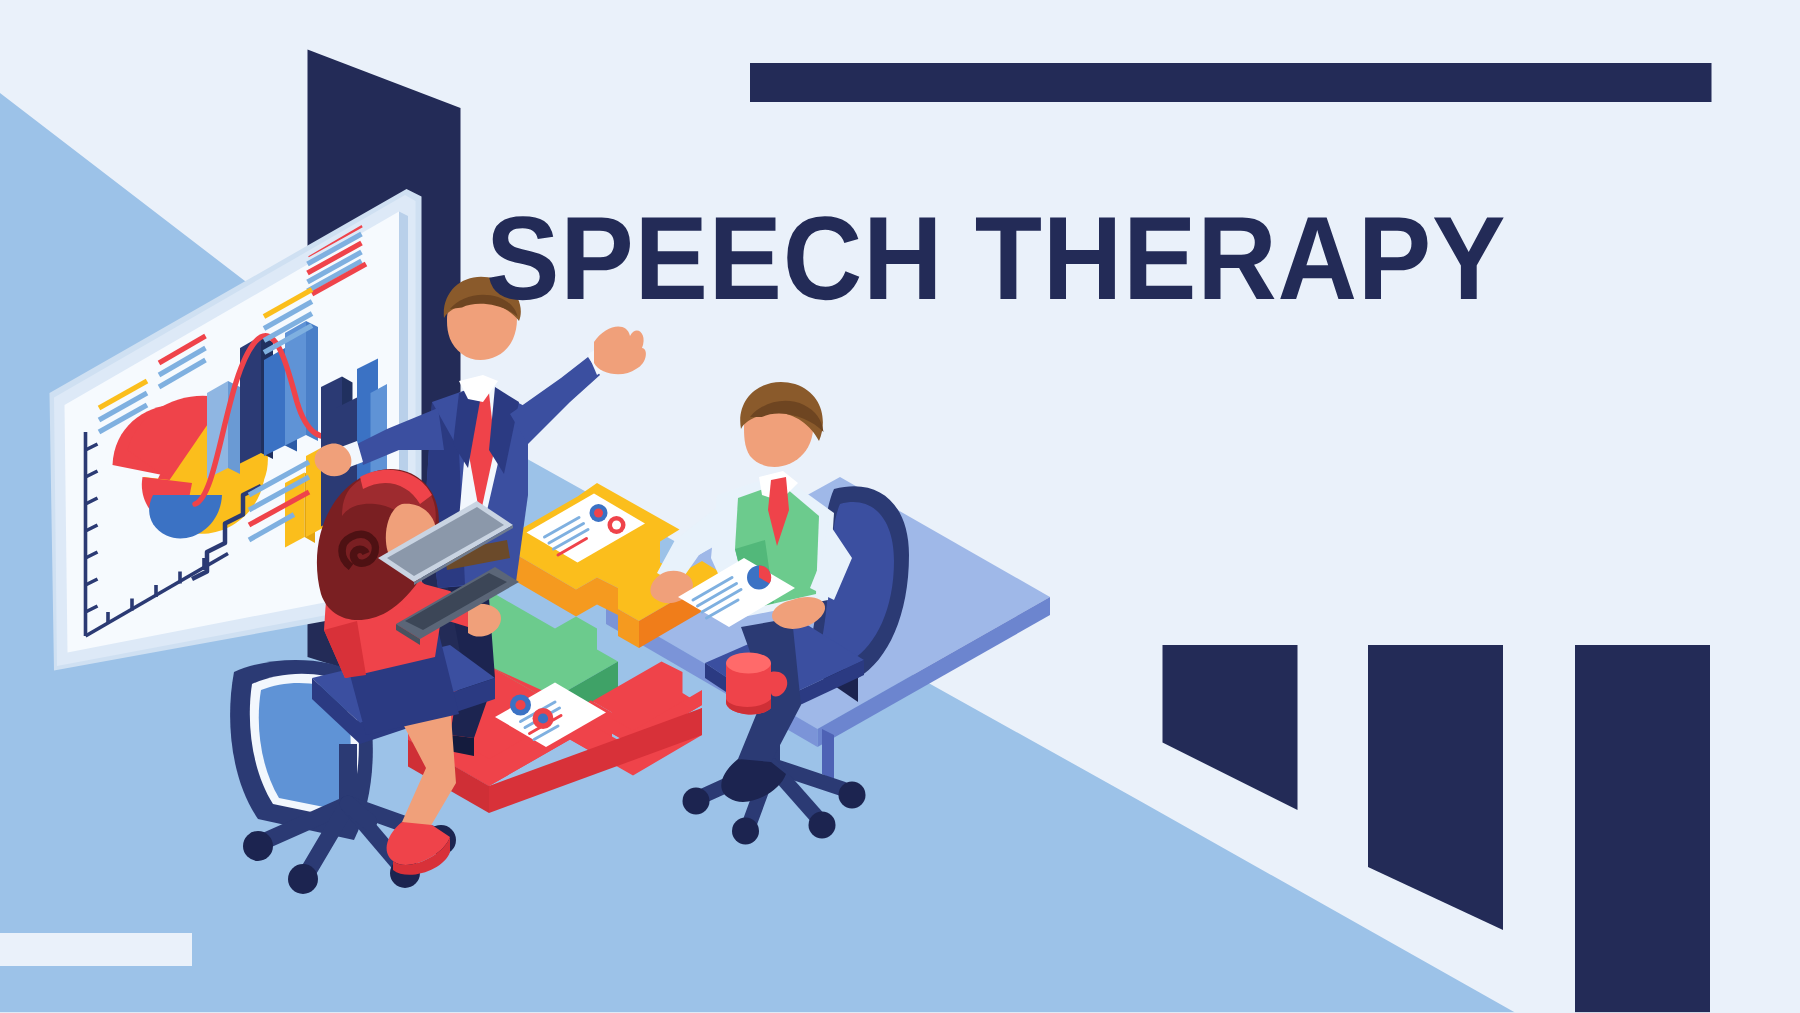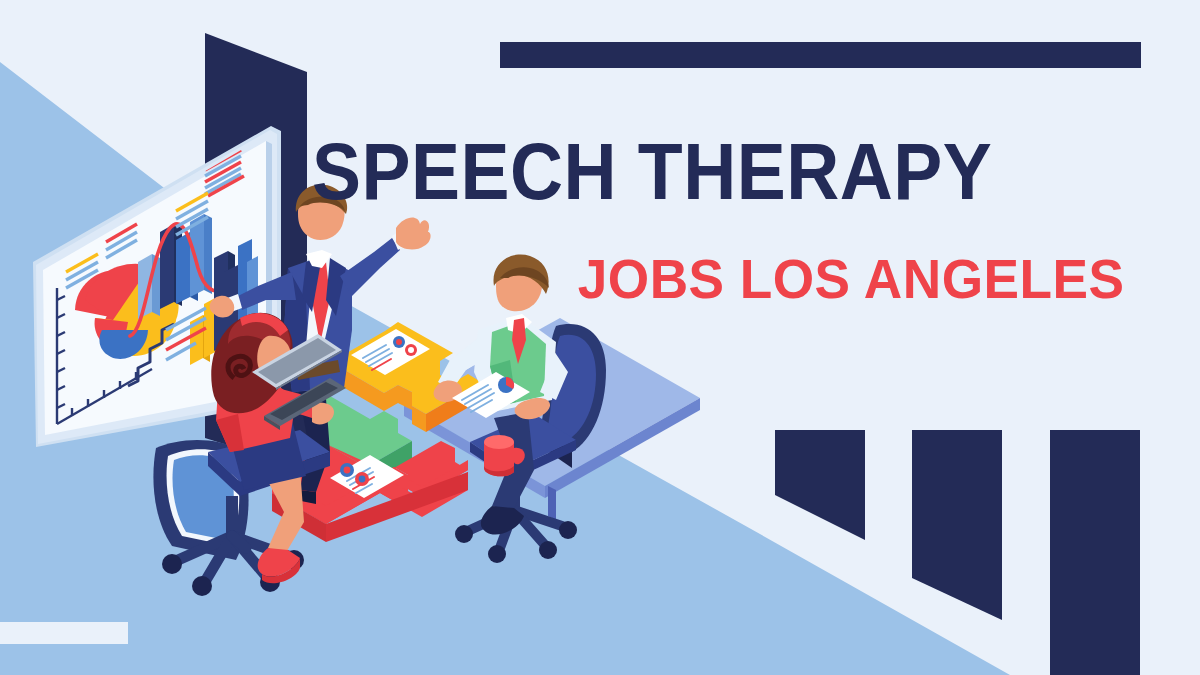--- a/index.html
+++ b/index.html
@@ -11,21 +11,21 @@
   #poster{
     position:relative;width:1200px;height:675px;overflow:hidden;
     background:#eaf1fa;
   }
   .layer{position:absolute;top:0;left:0;width:1200px;height:675px;}
   svg.layer{display:block;}
 
   
   .text-block{
     position:absolute;
-    left:312px; top:136px;
+    left:324px; top:136px;
     width:830px;
     z-index:40;
   }
   .title{
     margin:0;
     font-family:"Liberation Sans", sans-serif;
     font-weight:bold;
     font-size:79px;
     line-height:0.92;
     letter-spacing:0.5px;
@@ -457,18 +457,15 @@
   </svg>
 
   <svg class="layer" viewBox="0 0 1200 675" width="1200" height="675">
     <polygon points="775,430 865,430 865,540 775,495" fill="#232b57"></polygon>
     <polygon points="912,430 1002,430 1002,620 912,578" fill="#232b57"></polygon>
     <polygon points="1050,430 1140,430 1140,675 1050,675" fill="#232b57"></polygon>
   </svg>
 
   <div class="text-block">
     <h1 class="title">SPEECH THERAPY</h1>
-    <div class="subtitle-row">
-      <p class="subtitle">JOBS LOS ANGELES</p>
-    </div>
   </div>
 
 </div>
 
 </body></html>

